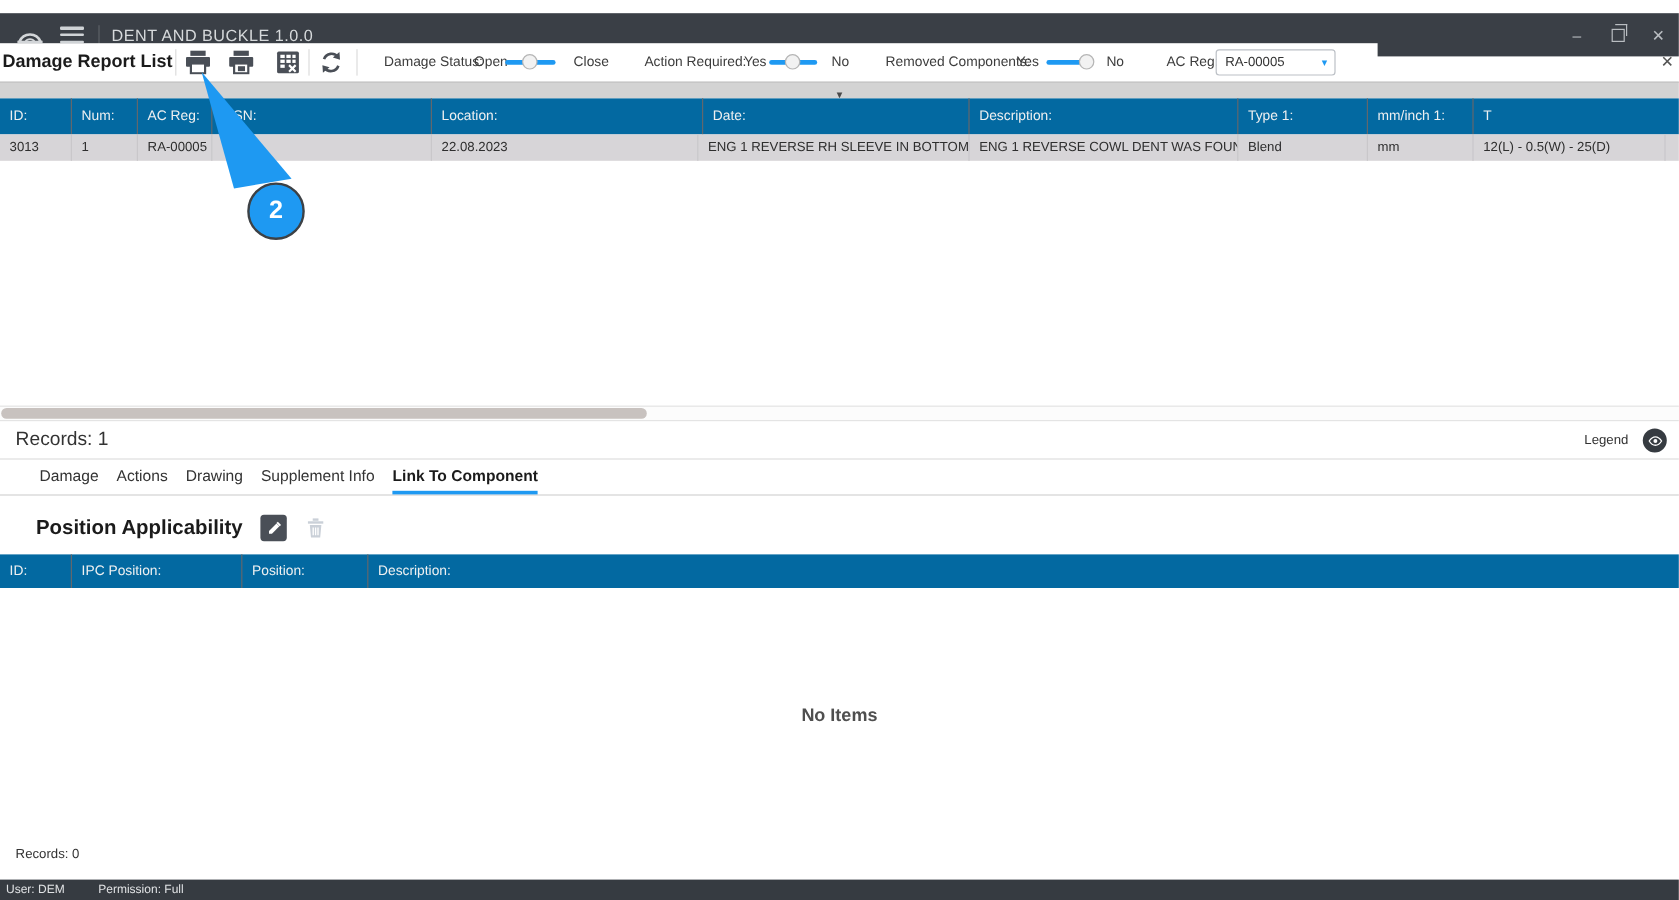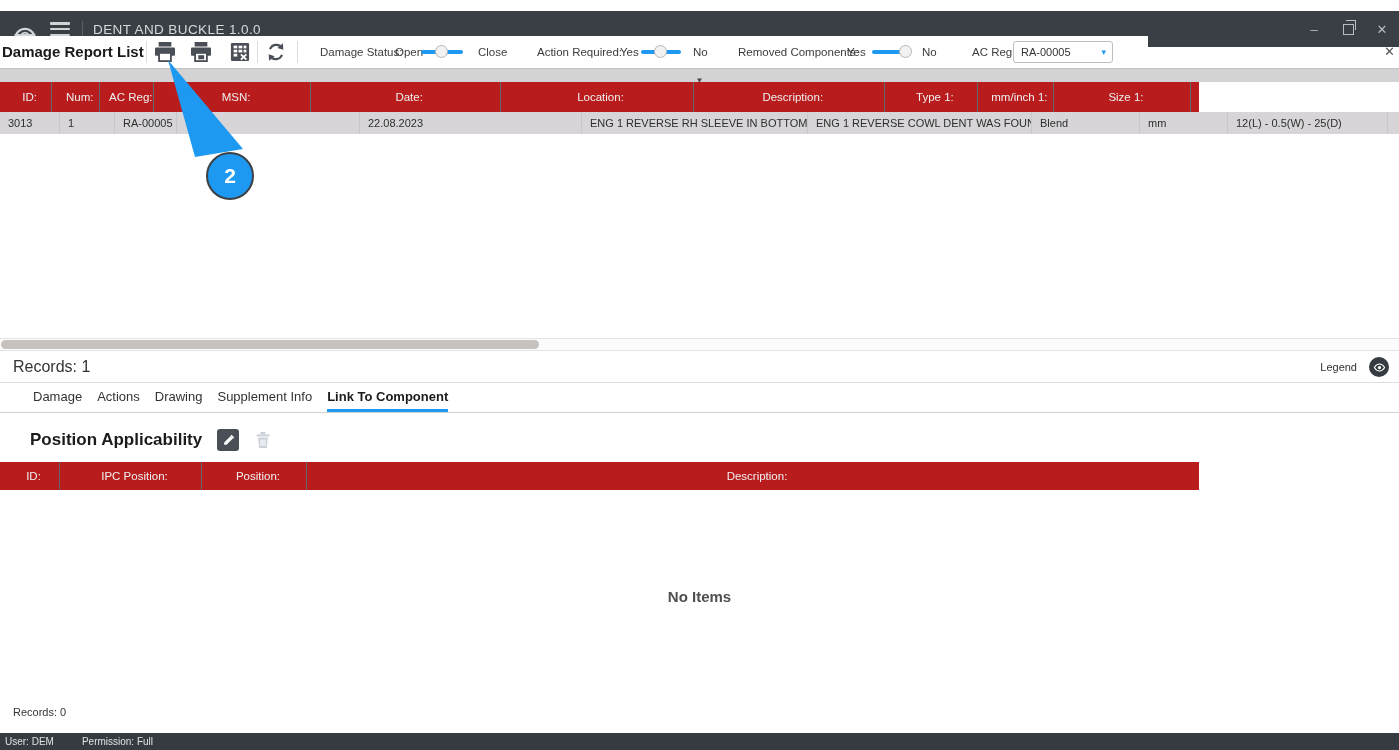--- a/index.html
+++ b/index.html
@@ -30,21 +30,21 @@
   .knob.mid{left:50%;margin-left:-7px;}
   .knob.right{right:-4px;}
   .select{position:absolute;top:5px;width:100px;height:22px;border:1px solid #bcc0c6;border-radius:3px;background:#fff;display:flex;align-items:center;box-sizing:border-box;cursor:pointer;}
   .select .val{flex:1;padding-left:7px;font-size:11px;color:#333;}
   .select .chev{padding-right:6px;font-size:9px;color:var(--accent);}
   .panel-close{position:absolute;left:1380px;top:0;width:19px;height:32px;line-height:32px;text-align:center;font-size:13px;color:#555;cursor:pointer;}
   
   #strip{position:absolute;left:0;top:68px;width:1399px;height:14px;background:#d3d3d3;border-top:1px solid #c3c3c3;box-sizing:border-box;text-align:center;cursor:pointer;}
   #strip .tri{font-size:8px;color:#4a4a4a;line-height:13px;display:inline-block;}
   
-  .grid-head{position:absolute;left:0;width:1199px;display:flex;background:#b91c1c;text-align:center;}
+  .grid-head{position:absolute;left:0;width:1399px;display:flex;background:#0369a1;}
   #report-head{top:82px;height:30px;}
   .grid-head .cell{box-sizing:border-box;padding-left:8px;font-size:11.5px;color:#eef0f1;line-height:30px;white-space:nowrap;overflow:hidden;border-right:1px solid #62676d;cursor:pointer;}
   #detail-head{top:462px;height:28px;}
   #detail-head .cell{line-height:28px;}
   .grid-row{position:absolute;left:0;top:112px;width:1399px;height:22px;display:flex;background:#d7d5d8;cursor:pointer;}
   .grid-row .cell{box-sizing:border-box;padding-left:8px;font-size:11px;color:#2e2e2e;line-height:22px;white-space:nowrap;overflow:hidden;border-right:1px solid #c9c7ca;}
   .rc0{width:60px}.rc1{width:55px}.rc2{width:62px}.rc3{width:183px}.rc4{width:222px}
   .rc5{width:226px}.rc6{width:224px}.rc7{width:108px}.rc8{width:88px}.rc9{width:160px}
   .rc10{flex:1;border-right:none!important;}
   .dc0{width:60px}.dc1{width:142px}.dc2{width:105px}.dc3{flex:1;border-right:none!important;}
@@ -183,26 +183,25 @@
 
 <div id="strip">
   <span class="tri">▼</span>
 </div>
 
 <div id="report-head" class="grid-head">
   <div class="cell rc0">ID:</div>
   <div class="cell rc1">Num:</div>
   <div class="cell rc2">AC Reg:</div>
   <div class="cell rc3">MSN:</div>
+  <div class="cell rc5">Location:</div>
   <div class="cell rc4">Date:</div>
-  <div class="cell rc5">Location:</div>
   <div class="cell rc6">Description:</div>
   <div class="cell rc7">Type 1:</div>
   <div class="cell rc8">mm/inch 1:</div>
-  <div class="cell rc9">Size 1:</div>
   <div class="cell rc10">T</div>
 </div>
 
 <div class="grid-row">
   <div class="cell rc0">3013</div>
   <div class="cell rc1">1</div>
   <div class="cell rc2">RA-00005</div>
   <div class="cell rc3"></div>
   <div class="cell rc4">22.08.2023</div>
   <div class="cell rc5">ENG 1 REVERSE RH SLEEVE IN BOTTOM PLACE...</div>

